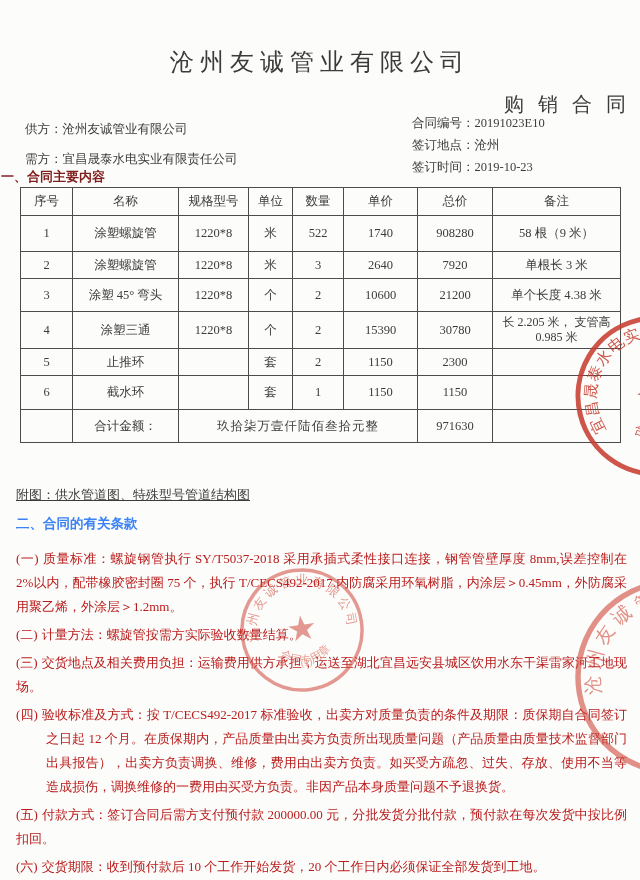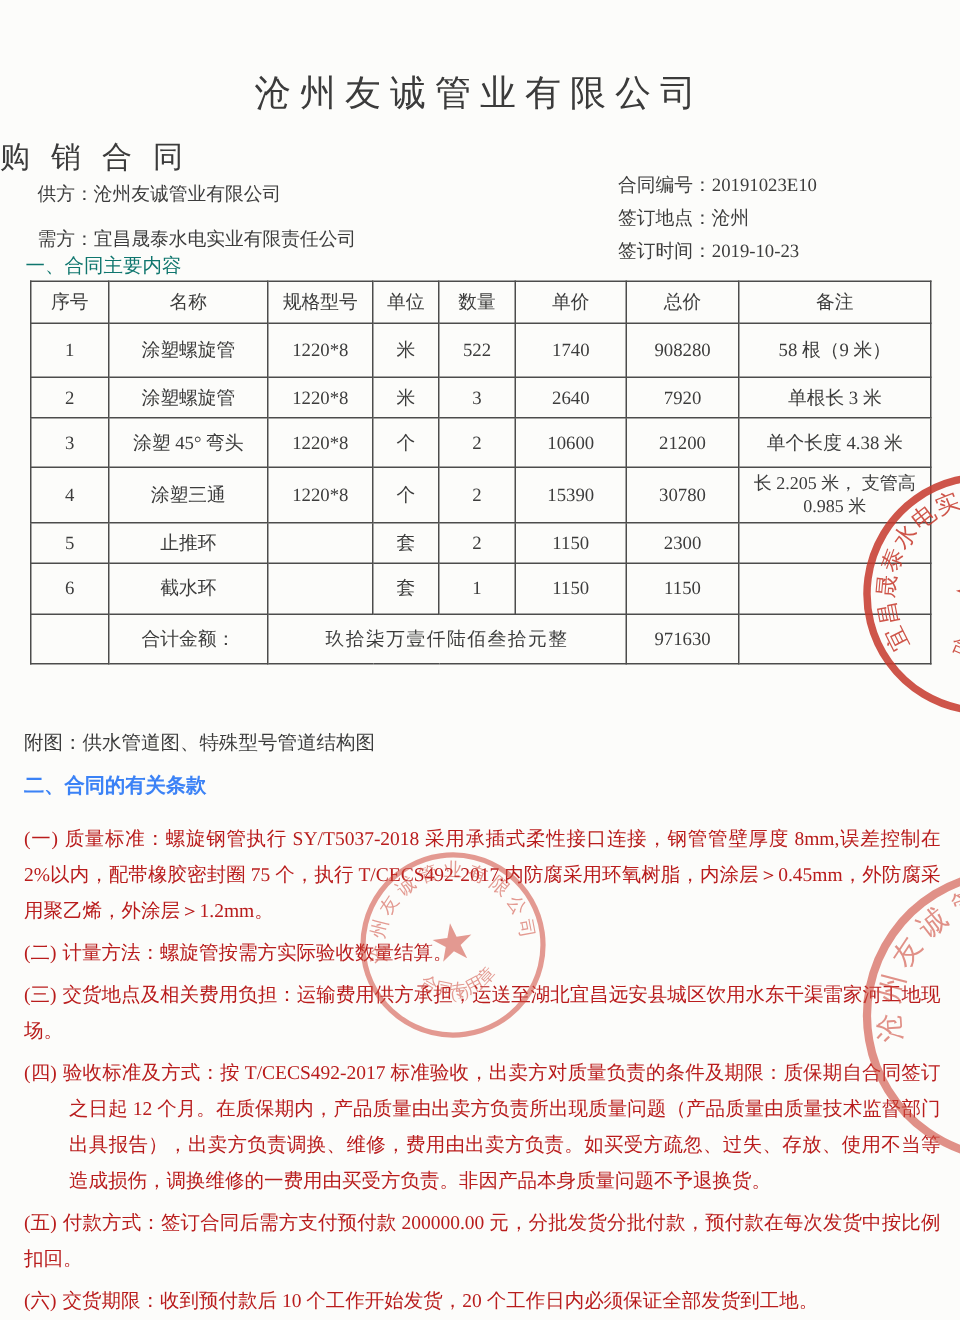--- a/index.html
+++ b/index.html
@@ -8,47 +8,47 @@
     background:#fcfcfa;overflow:hidden;
     font-family:"Liberation Serif","DejaVu Serif",serif;
     color:#3a3a3a;
   }
   .abs{position:absolute;}
   .company-title{
     top:46px;left:0;width:640px;text-align:center;
     font-size:24px;letter-spacing:6px;color:#3b3b3b;font-weight:500;
   }
   .doc-title{
-    top:91px;left:0;width:640px;text-align:left;
+    top:91px;left:0;width:640px;text-align:right;
     font-size:20px;letter-spacing:14px;color:#3b3b3b;font-weight:500;
   }
   .meta-line{font-size:12.5px;color:#3c3c3c;}
   .meta-supplier{top:121px;left:25px;}
   .meta-buyer{top:151px;left:25px;}
   .meta-right{top:112px;left:412px;line-height:22px;font-size:12.5px;color:#3c3c3c;}
-  .sec1-title{top:168px;left:17px;font-size:13px;font-weight:normal;color:#0f766e;}
+  .sec1-title{top:168px;left:1px;font-size:13px;font-weight:bold;color:#7f1d1d;}
 
   table.main{
     position:absolute;top:187px;left:20px;width:601px;
     border-collapse:collapse;table-layout:fixed;font-family:Liberation Serif, serif;
   }
   table.main td,table.main th{
     border:1px solid #4c4c4c;text-align:center;vertical-align:middle;
     font-size:12.5px;color:#3c3c3c;font-weight:normal;padding:0 2px;
     overflow:hidden;
   }
   tr.hdr{height:28px;} tr.r1{height:36px;} tr.r2{height:27px;}
   tr.r3{height:33px;} tr.r4{height:37px;} tr.r5{height:27px;}
   tr.r6{height:34px;} tr.total{height:33px;} tr.noterow{height:32px;}
   tr.r4 td.remark{font-size:12px;line-height:15px;}
   td.note-cell{text-align:left !important;padding:0 4px !important;}
   td.cap{letter-spacing:1px;}
 
   .lower{top:486px;left:16px;width:611px;}
-  .attachment{margin:0 0 11px 0;font-size:13px;color:#3c3c3c;}
+  .attachment{margin:0 0 11px 0;font-size:13px;color:#3c3c3c;text-decoration:underline;}
   .sec2-title{margin:0 0 14px 0;font-size:13.5px;font-weight:bold;color:#3b82f6;}
   .clause{margin:0 0 4px 0;font-size:13px;line-height:24px;color:#b91c1c;text-align:justify;}
   .clause.hang{padding-left:30px;text-indent:-30px;}
   .clabel{margin-right:4px;}
 
   .stamp{pointer-events:none;}
   .stamp svg text{font-family:"Liberation Serif","DejaVu Serif",serif;}
   .stamp-buyer{top:296px;left:556px;width:200px;height:200px;transform:rotate(-14deg);opacity:.85;}
   .stamp-mid{top:550px;left:222px;width:160px;height:160px;transform:rotate(-8deg);opacity:.55;}
   .stamp-right{top:547px;left:543px;width:260px;height:260px;transform:rotate(-10deg);opacity:.6;}

